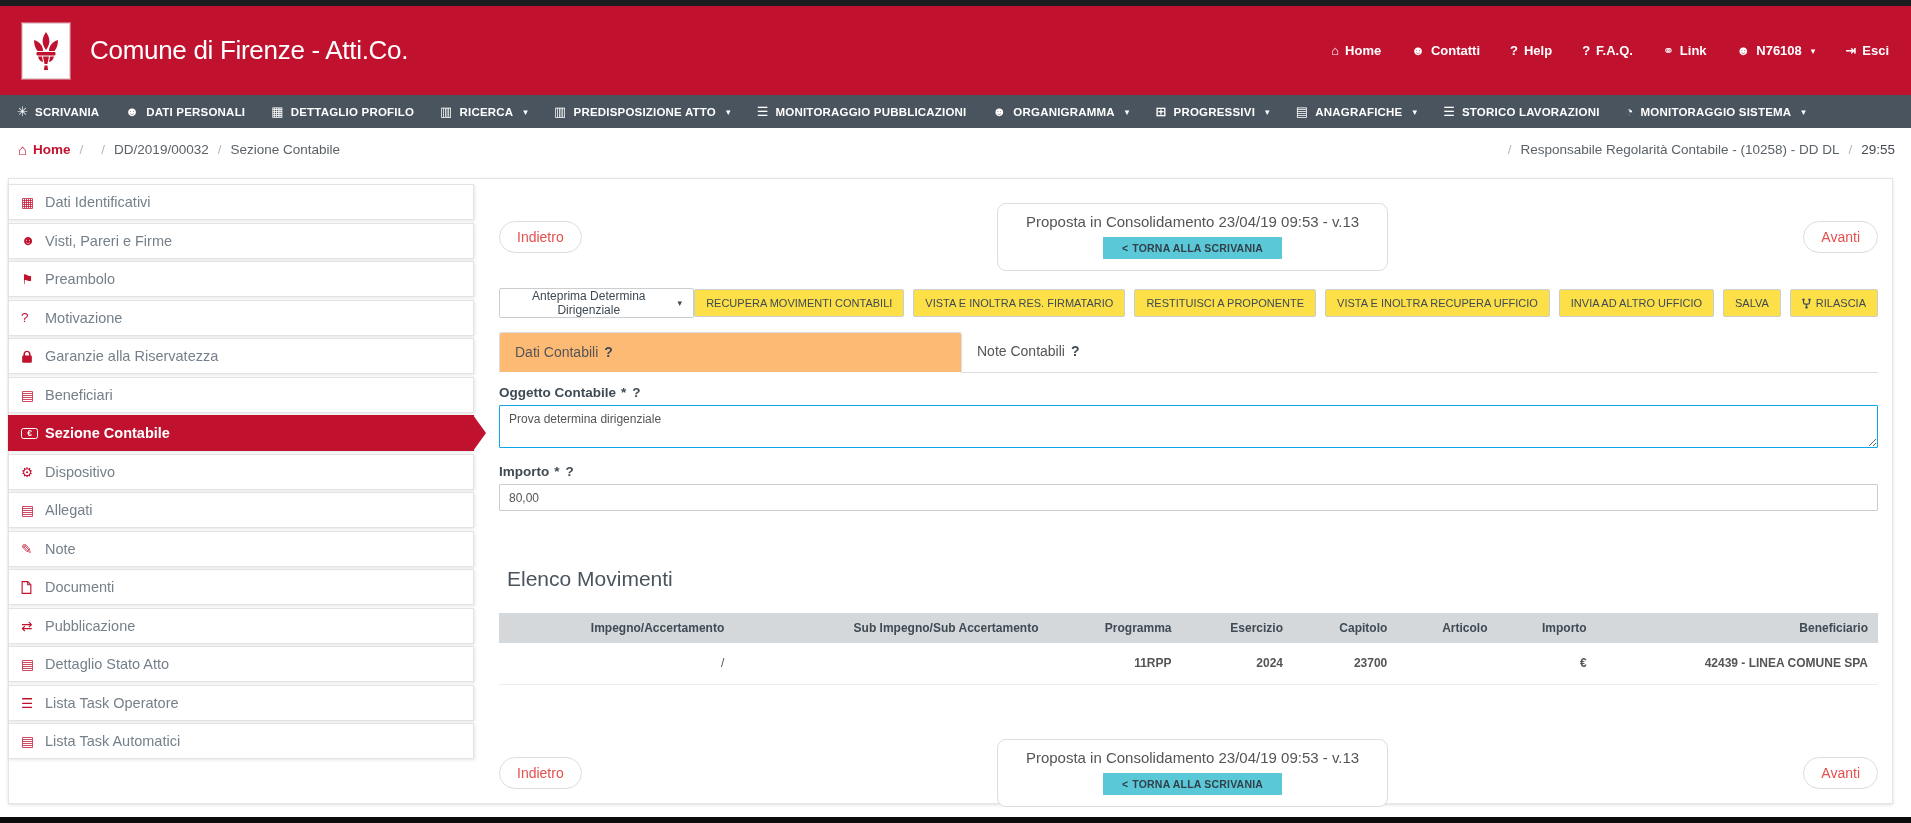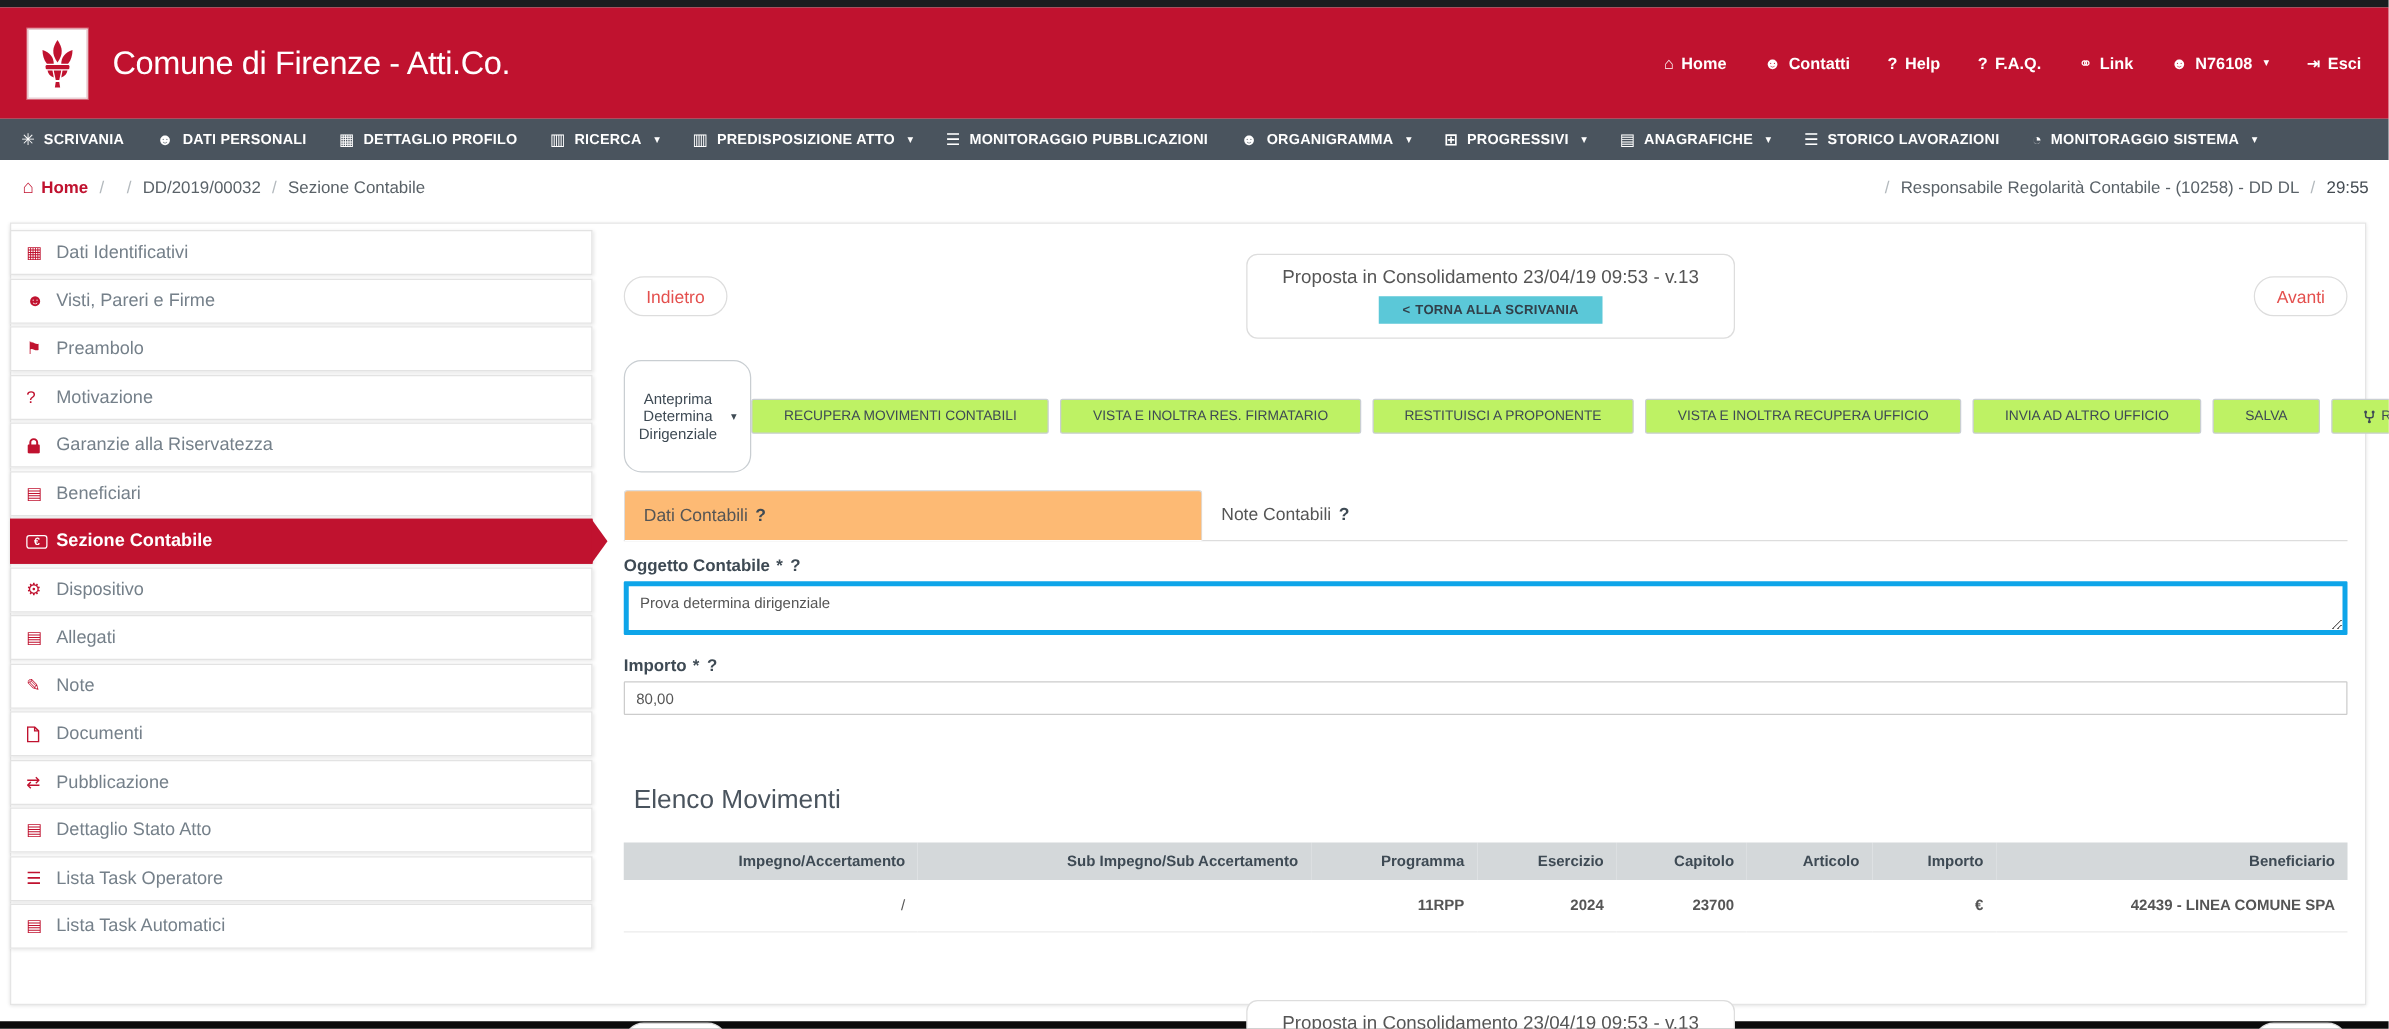--- a/index.html
+++ b/index.html
@@ -64,41 +64,41 @@
               font-size:14px; padding:7px 17px; cursor:pointer;
               font-family:"Liberation Sans",sans-serif; }
   .status-box { border:1px solid #ddd; border-radius:9px; padding:9px 28px 11px; text-align:center;
                 color:#555; font-size:15px; background:#fff; }
   .btn-cyan { background:#5BC8D8; border:none; color:#31404a; font-size:10.5px; font-weight:bold;
               padding:5px 19px; margin-top:7px; cursor:pointer; letter-spacing:.2px;
               font-family:"Liberation Sans",sans-serif; }
   .btn-cyan .chev { font-weight:bold; margin-right:4px; }
 
   .toolbar { display:flex; justify-content:space-between; align-items:center; margin-top:17px; }
-  .dropdown-btn { border:1px solid #c9ced2; border-radius:14px; background:#fff; color:#3E4A54;
-                  font-size:12px; padding:23px 11px; cursor:pointer; display:flex; align-items:center;
+  .dropdown-btn { border:1px solid #c9ced2; border-radius:2px; background:#fff; color:#3E4A54;
+                  font-size:12px; padding:0 11px; cursor:pointer; display:flex; align-items:center;
                   gap:8px; font-family:"Liberation Sans",sans-serif; }
   .dropdown-btn .caret { font-size:9px; color:#3E4A54; }
   .actions { display:flex; gap:9px; }
-  .action-btn { border:1px solid #c9ced2; border-radius:2px; background:#bef264; color:#3E4A54;
-                font-size:11px; padding:7px 25px; cursor:pointer; white-space:nowrap;
+  .action-btn { border:1px solid #c9ced2; border-radius:2px; background:#fde047; color:#3E4A54;
+                font-size:11px; padding:7px 11px; cursor:pointer; white-space:nowrap;
                 display:flex; align-items:center; gap:5px;
                 font-family:"Liberation Sans",sans-serif; }
 
   
   .tabs { display:flex; border-bottom:1px solid #ddd; margin-top:14px; }
   .tab { width:463px; padding:11px 15px 12px; font-size:14px; color:#555; cursor:pointer; }
   .tab.active { border:1px solid #ddd; border-bottom:1px solid #fff; border-radius:3px 3px 0 0;
                 margin-bottom:-1px; background:#fdba74; }
   .q-mark { font-weight:bold; color:#3E4A54; margin-left:6px; }
   .req-mark { color:#3E4A54; margin-left:5px; }
 
   
   .field-label { font-size:13.5px; font-weight:bold; color:#3E4A54; margin:12px 0 5px; }
-  .oggetto-area { width:100%; height:43px; border:4px solid #0ea5e9; border-radius:1px; color:#555;
+  .oggetto-area { width:100%; height:43px; border:1px solid #0ea5e9; border-radius:1px; color:#555;
                   font-size:12px; padding:6px 9px; resize:vertical;
                   font-family:"Liberation Sans",sans-serif; }
   .importo-input { width:100%; height:27px; border:1px solid #ccc; border-radius:1px; color:#555;
                    font-size:12px; padding:0 9px; font-family:"Liberation Sans",sans-serif; }
 
   .section-title { font-size:21px; color:#4A545E; font-weight:500; margin:56px 0 22px 8px; }
 
   
   .mov-table { width:100%; border-collapse:collapse; font-size:12px; color:#555; }
   .mov-table th { background:#D4D8DA; color:#3E4A54; font-weight:bold; padding:8px 10px; }

